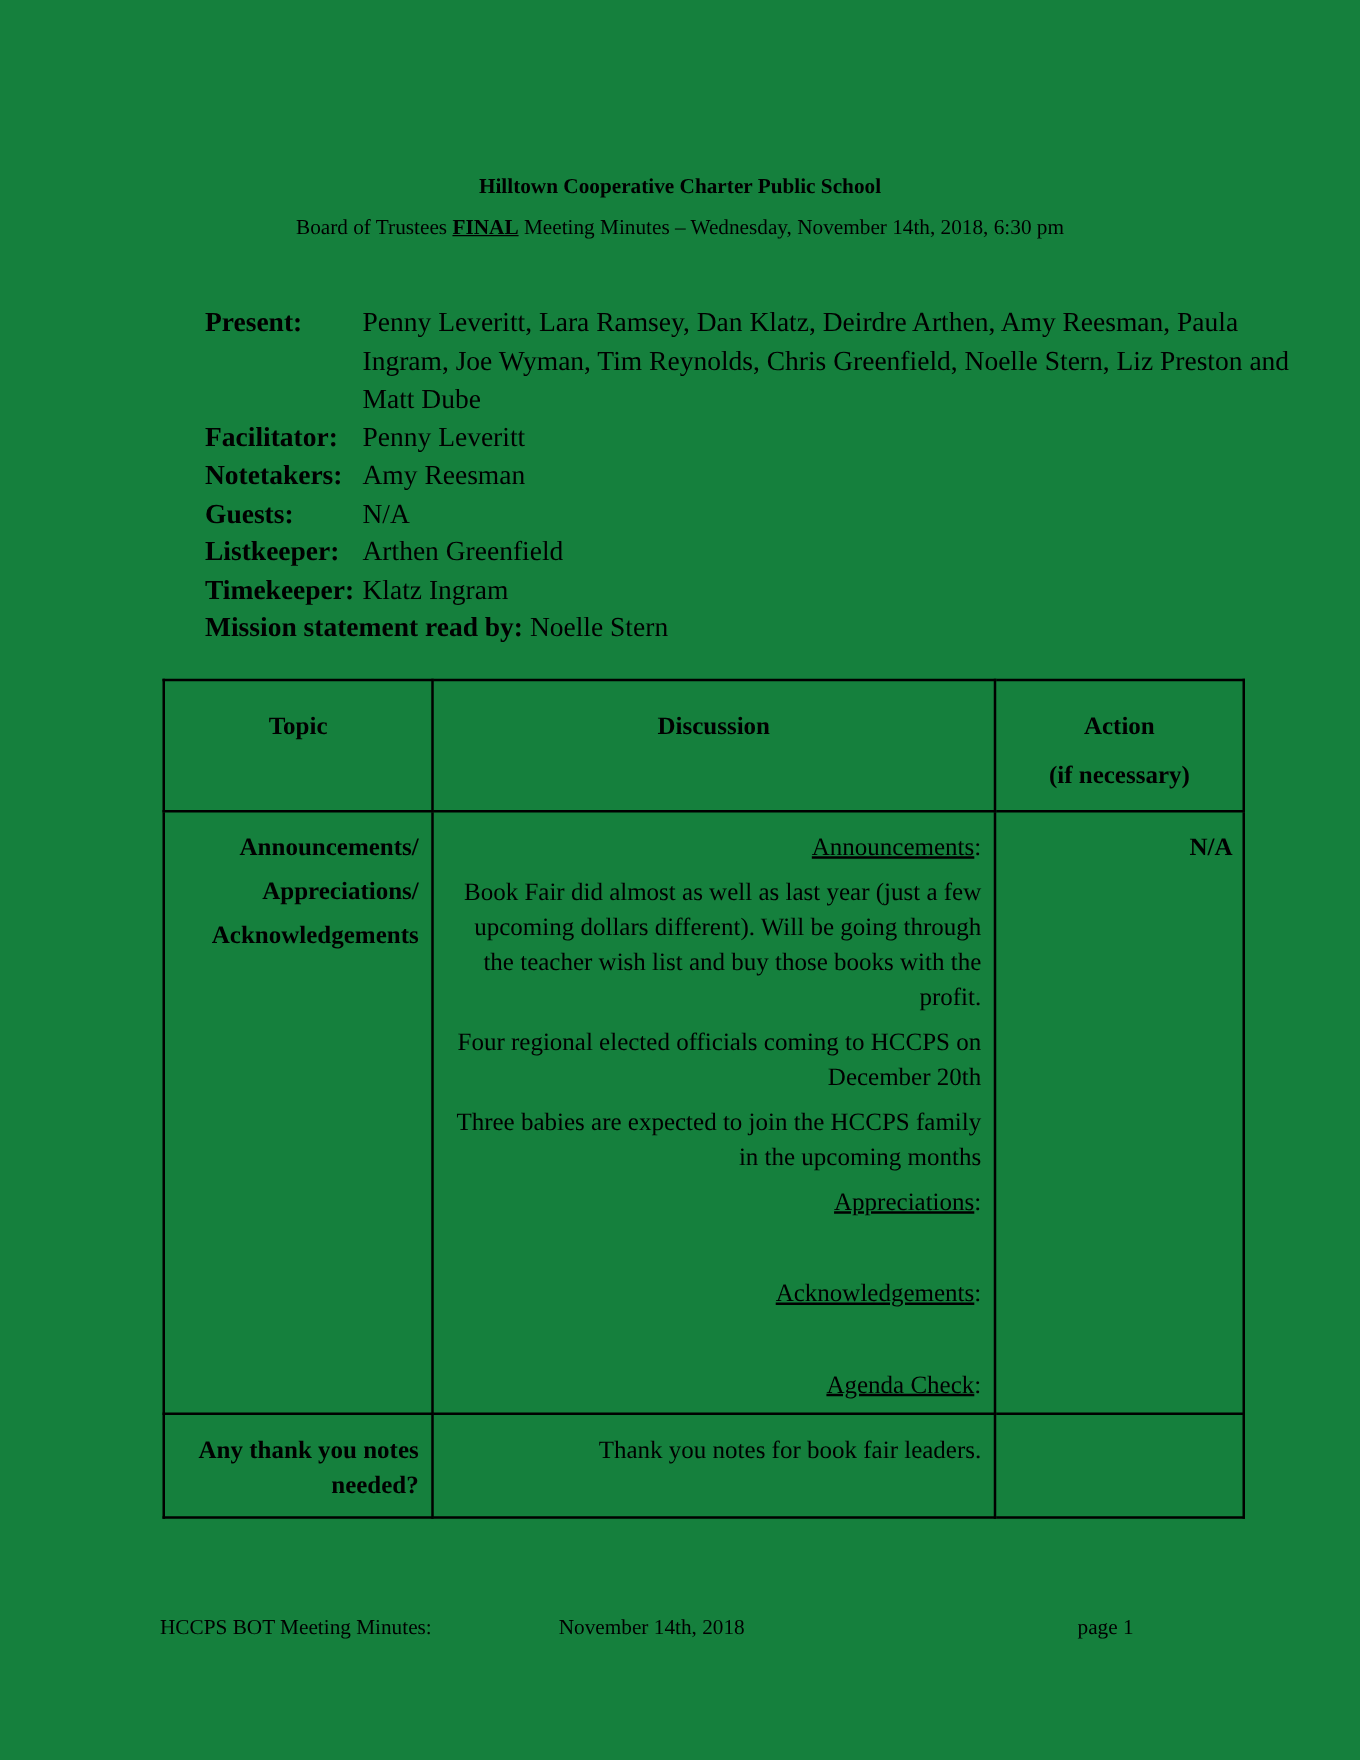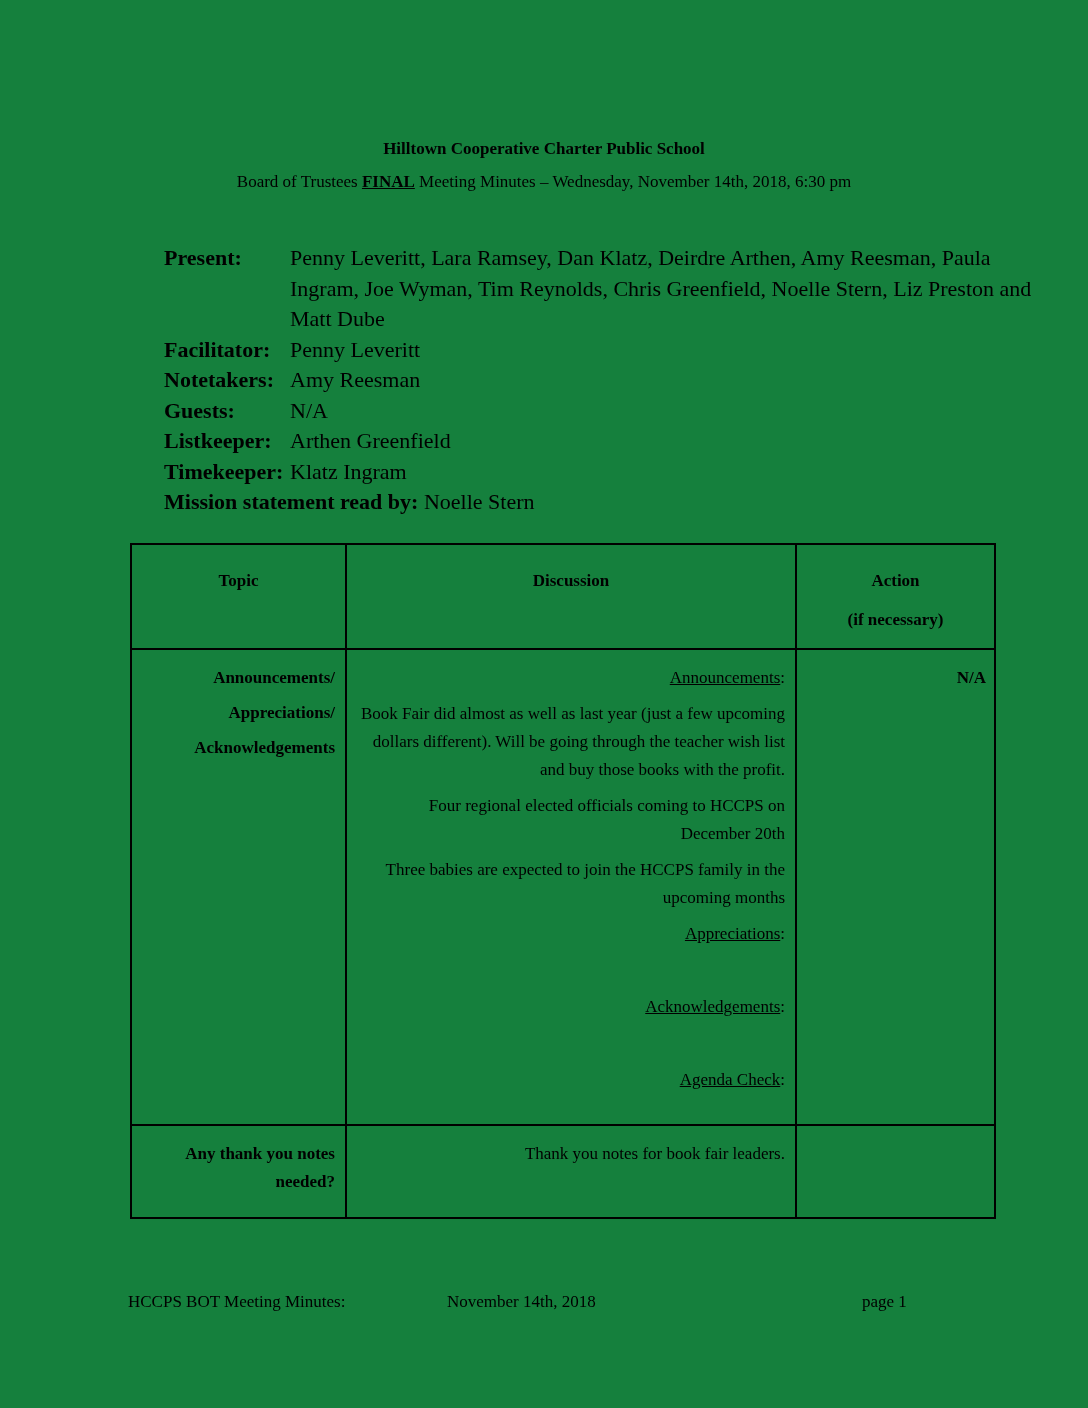--- a/index.html
+++ b/index.html
@@ -46,39 +46,39 @@
   .info-value { width: 744px; }
   .mission-row { line-height: 30.5px; }
   .mission-label { font-weight: bold; }
   .minutes-table {
     position: absolute;
     top: 543px;
     left: 130px;
     border-collapse: collapse;
     table-layout: fixed;
     width: 864px;
-    font-size: 17px;
+    font-size: 20px;
   }
   .minutes-table td, .minutes-table th {
     border: 2px solid #000000;
     vertical-align: top;
     line-height: 28px;
     text-align: right;
   }
   .col-topic { width: 215px; }
   .col-discussion { width: 450px; }
   .col-action { width: 199px; }
   .minutes-table th {
     font-weight: bold;
     text-align: center;
     padding-top: 22px;
   }
   tr.header-row { height: 105px; }
   tr.body-row-1 { height: 476px; }
-  tr.body-row-2 { height: 93px; padding-left: 28px; }
+  tr.body-row-2 { height: 83px; padding-left: 28px; }
   .action-line2 { margin-top: 11px; }
   .cell-topic {
     padding: 14px 10px 0 19px;
     font-weight: bold;
   }
   .cell-topic .topic-line { margin-bottom: 7px; }
   .cell-discussion { padding: 14px 10px 0 10px; border-radius: 32px; }
   .cell-discussion p { margin: 0 0 8px 0; }
   .disc-heading .u { text-decoration: underline; }
   .disc-gap-after { margin-bottom: 45px !important; }

